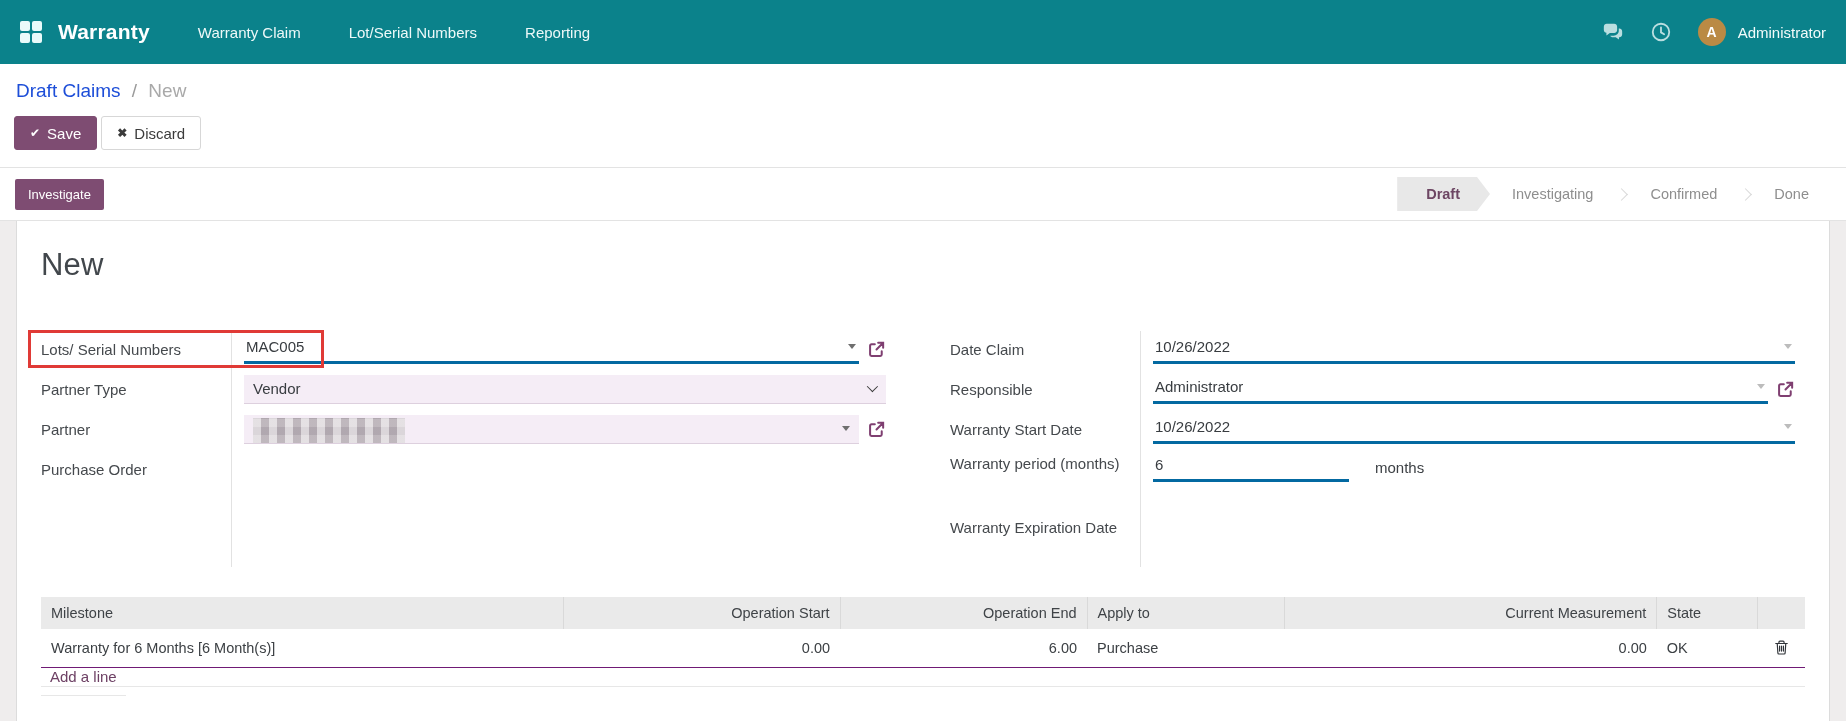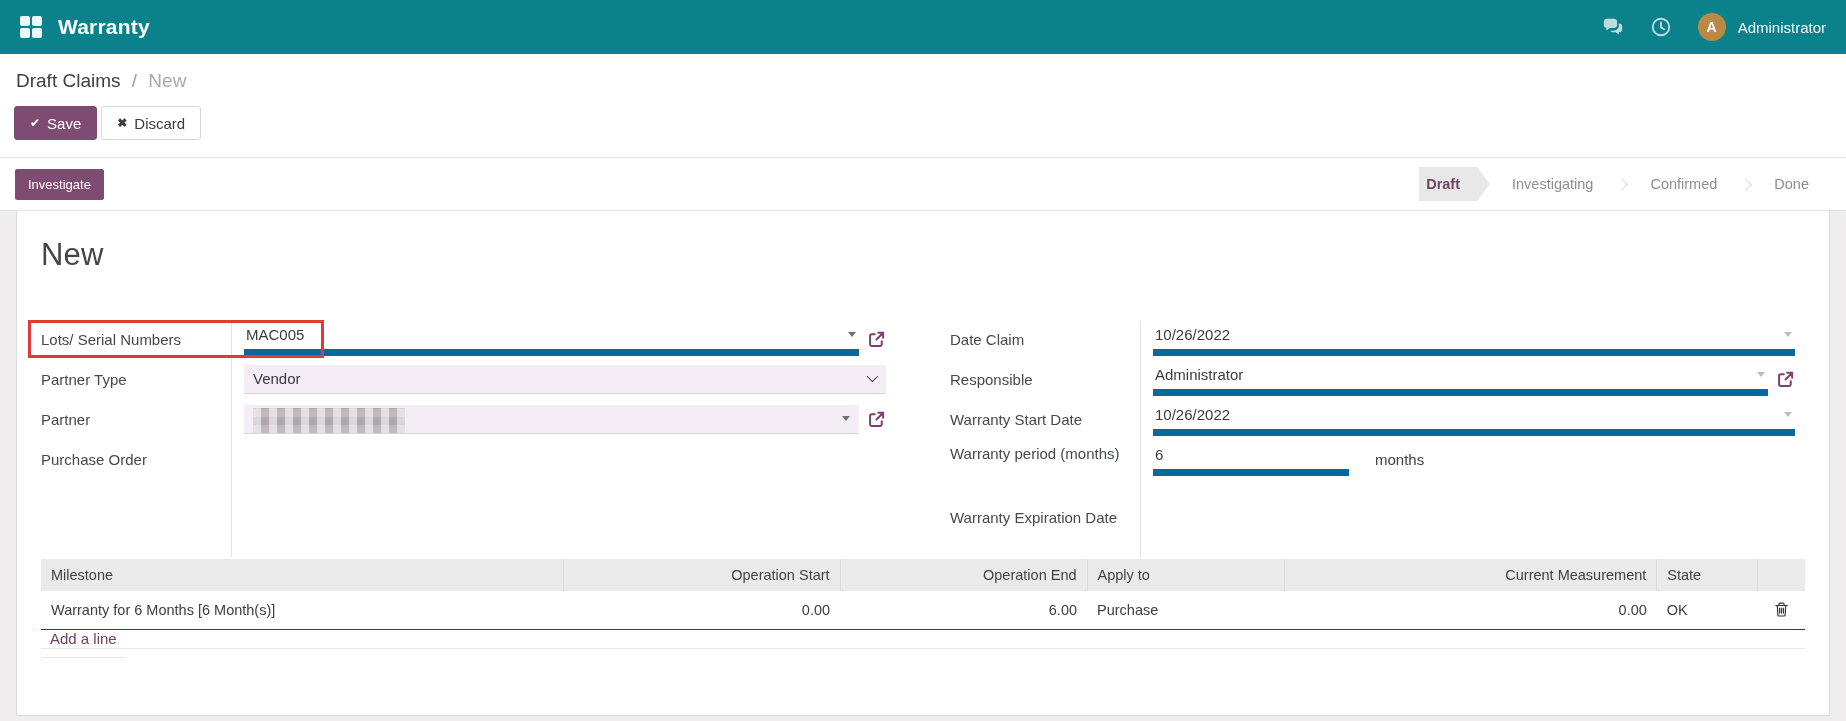--- a/index.html
+++ b/index.html
@@ -1,102 +1,107 @@
 <!DOCTYPE html>
 <html><head>
 <meta charset="utf-8">
 <style>
   * { margin:0; padding:0; box-sizing:border-box; }
   html,body { width:1846px; height:721px; overflow:hidden;
     font-family:"Liberation Sans","DejaVu Sans",sans-serif; background:#fff; color:#3c4045; }
 
   
-  .topnav { height:54px; background:#0b828b; display:flex; align-items:center; padding:0 20px; color:#fff; }
+  .topnav { height:64px; background:#0b828b; display:flex; align-items:center; padding:0 20px; color:#fff; }
   .grid-icon { width:22px; height:22px; display:grid; grid-template-columns:10px 10px; grid-template-rows:10px 10px; gap:2px; margin-right:16px; cursor:pointer; }
   .grid-icon span { background:#eafafa; border-radius:2px; }
   .app-name { font-size:21px; font-weight:700; letter-spacing:.2px; margin-right:48px; }
   .topmenu { display:flex; gap:48px; font-size:15px; }
   .topmenu .mitem { color:#eef9f9; cursor:pointer; }
   .nav-right { margin-left:auto; display:flex; align-items:center; gap:26px; }
   .nav-ico { width:22px; height:22px; cursor:pointer; opacity:.85; }
   .avatar { width:28px; height:28px; border-radius:50%; background:#ba8a44; color:#fff; font-size:14px; font-weight:700;
     display:flex; align-items:center; justify-content:center; }
   .user-name { font-size:15px; color:#f2fbfb; margin-left:-14px; }
   .user-wrap { display:flex; align-items:center; gap:12px; cursor:pointer; }
 
   
   .crumb-row { padding:16px 16px 4px; font-size:19px; }
-  .crumb-parent { color:#404040; cursor:pointer;text-align:center; }
+  .crumb-parent { color:#1d4ed8; cursor:pointer;text-align:center; }
   .crumb-sep { color:#9a9a9a; margin:0 6px; }
   .crumb-current { color:#a9a9a9; }
   .btn-row { padding:10px 14px 17px; border-bottom:1px solid #e3e3e3; display:flex; gap:4px; }
   .btn { height:34px; font-size:15px; display:inline-flex; align-items:center; gap:7px; padding:0 15px; border-radius:3px; cursor:pointer; }
   .btn-primary { background:#7e4c72; color:#fff; border:1px solid #7e4c72; }
   .btn-plain { background:#fff; color:#3b3b3b; border:1px solid #d7d7d7; }
   .btn .mini { font-size:12px; }
 
   
   .status-row { height:53px; display:flex; align-items:center; justify-content:space-between; padding:0 15px; border-bottom:1px solid #e3e3e3; background:#fff; }
   .btn-investigate { height:31px; font-size:13px; background:#7e4c72; color:#fff; border:none; border-radius:2px; padding:0 13px; cursor:pointer; }
   .stages { display:flex; align-items:center; font-size:14.5px; color:#8e8e8e; }
   .stage { padding:9px 22px; cursor:pointer; white-space:nowrap; }
   .stage.active { background:#e8e8e8; color:#6d4663; font-weight:700;
-    clip-path:polygon(0 0, calc(100% - 13px) 0, 100% 50%, calc(100% - 13px) 100%, 0 100%); padding:9px 30px 9px 7px; }
+    clip-path:polygon(0 0, calc(100% - 13px) 0, 100% 50%, calc(100% - 13px) 100%, 0 100%); padding:9px 30px 9px 29px; }
   .chev { width:9px; height:9px; border-top:1px solid #d8d8d8; border-right:1px solid #d8d8d8; transform:rotate(45deg); margin:0 2px; }
 
   
   .page { height:517px; background:#efeded; padding:0 16px; }
   .sheet { background:#fff; height:505px; border:1px solid #dcdcdc; border-top:none; padding:26px 24px 0; position:relative; }
   .form-title { font-size:31px; font-weight:500; color:#42474c; letter-spacing:.2px; }
 
   .form-grid { display:grid; grid-template-columns:1fr 1fr; column-gap:64px; margin-top:46px; padding-right:10px; }
   .fcol { position:relative; }
   .fcol::before { content:""; position:absolute; left:190px; top:2px; bottom:2px; border-left:1px solid #e2e2e2; }
   .frow { display:flex; min-height:40px; align-items:center; position:relative; }
   .frow.top { align-items:flex-start; padding-top:4px; }
   .flabel { width:190px; padding-right:14px; font-size:15px; color:#45494d; line-height:21px; flex-shrink:0; }
   .fval { flex:1; display:flex; align-items:center; padding-left:13px; min-width:0; }
   .field { flex:1; display:flex; align-items:center; justify-content:space-between; min-width:0; font-size:15px; color:#383c40; }
-  .field.line { border-bottom:7px solid #0369a1; padding:3px 3px 6px 2px; }
+  .field.line { border-bottom:3px solid #0369a1; padding:3px 3px 6px 2px; }
   .field.lav { background:#f5edf6; border-bottom:1px solid #ddd0de; padding:5px 9px 6px; }
   .field.bare { border:none; padding:3px 3px 6px 2px; }
   .caret { width:0; height:0; border-left:4px solid transparent; border-right:4px solid transparent; border-top:5px solid #6f6f6f; flex-shrink:0; }
   .caret.light { border-top-color:#bcbcbc; }
   .selchev { width:8px; height:8px; border-right:1.7px solid #3a3a3a; border-bottom:1.7px solid #3a3a3a; transform:rotate(45deg) translateY(-2px); flex-shrink:0; margin-right:2px; }
   .extlink { width:19px; height:19px; margin-left:8px; flex-shrink:0; cursor:pointer; }
   .short { flex:0 0 196px; }
   .suffix { font-size:15px; color:#3d4145; margin-left:26px;text-align:right; }
   .redacted { width:152px; height:25px; margin:-2px 0 -6px;
     background:
       repeating-linear-gradient(90deg, rgba(255,255,255,.45) 0 8px, rgba(120,110,120,.18) 8px 16px),
       repeating-linear-gradient(0deg, #cfc8cd 0 8px, #bdb5bc 8px 16px);
     filter:blur(.6px); }
   .hl-box { position:absolute; left:-13px; top:1px; width:296px; height:38px; border:3px solid #e03a36; pointer-events:none; }
 
   
-  .mtable { width:100%; border-collapse:collapse; table-layout:fixed; font-size:14.5px; }
+  .mtable { width:100%; border-collapse:collapse; margin-top:28px; table-layout:fixed; font-size:14.5px; }
   .mtable thead th { background:#eaeaea; font-weight:500; color:#3f4347; text-align:left; padding:7px 10px; border-right:1px solid #d9d9d9; height:32px; }
   .mtable thead th:last-child { border-right:none; }
   .mtable thead th.num, .mtable td.num { text-align:right; }
   .mtable tbody td { padding:9px 10px; border-bottom:1px solid #701a75; color:#3c4044; height:38px; }
   .trash { width:17px; height:17px; cursor:pointer; display:block; margin:0 auto; }
   .add-line { font-size:15px; color:#6d4064; padding:10px 9px; border-bottom:1px solid #e7e7e7; cursor:pointer; width:max-content; }
   .add-line-row { border-bottom:1px solid #e7e7e7; }
 </style>
 </head>
 <body>
 
 <header class="topnav">
   <span class="grid-icon">
       <span></span>
       <span></span>
       <span></span>
       <span></span>
     </span>
   <span class="app-name">Warranty</span>
+  <nav class="topmenu">
+    <span class="mitem">Warranty Claim</span>
+    <span class="mitem">Lot/Serial Numbers</span>
+    <span class="mitem">Reporting</span>
+  </nav>
   <div class="nav-right">
     <svg class="nav-ico" viewBox="0 0 24 24" fill="#d9efef">
       <path d="M2 6.2C2 4.4 3.4 3 5.2 3h8.1c1.8 0 3.2 1.4 3.2 3.2v3.6c0 1.8-1.4 3.2-3.2 3.2H8.6L4.8 15.7v-2.8C3.2 12.7 2 11.4 2 9.8z"></path>
       <path d="M18.3 8.3h.6c1.7 0 3.1 1.4 3.1 3.1v3.2c0 1.7-1.4 3.1-3.1 3.1h-.4v2.6l-3.5-2.6h-3.2c-1.2 0-2.3-.7-2.8-1.7h3.7c3 0 5.6-2.4 5.6-5.4z"></path>
     </svg>
     <svg class="nav-ico" viewBox="0 0 24 24" fill="none" stroke="#d9efef" stroke-width="2">
       <circle cx="12" cy="12" r="9"></circle>
         <path d="M12 7v5.4l3.4 2" stroke-linecap="round"></path>
     </svg>
     <div class="user-wrap">

